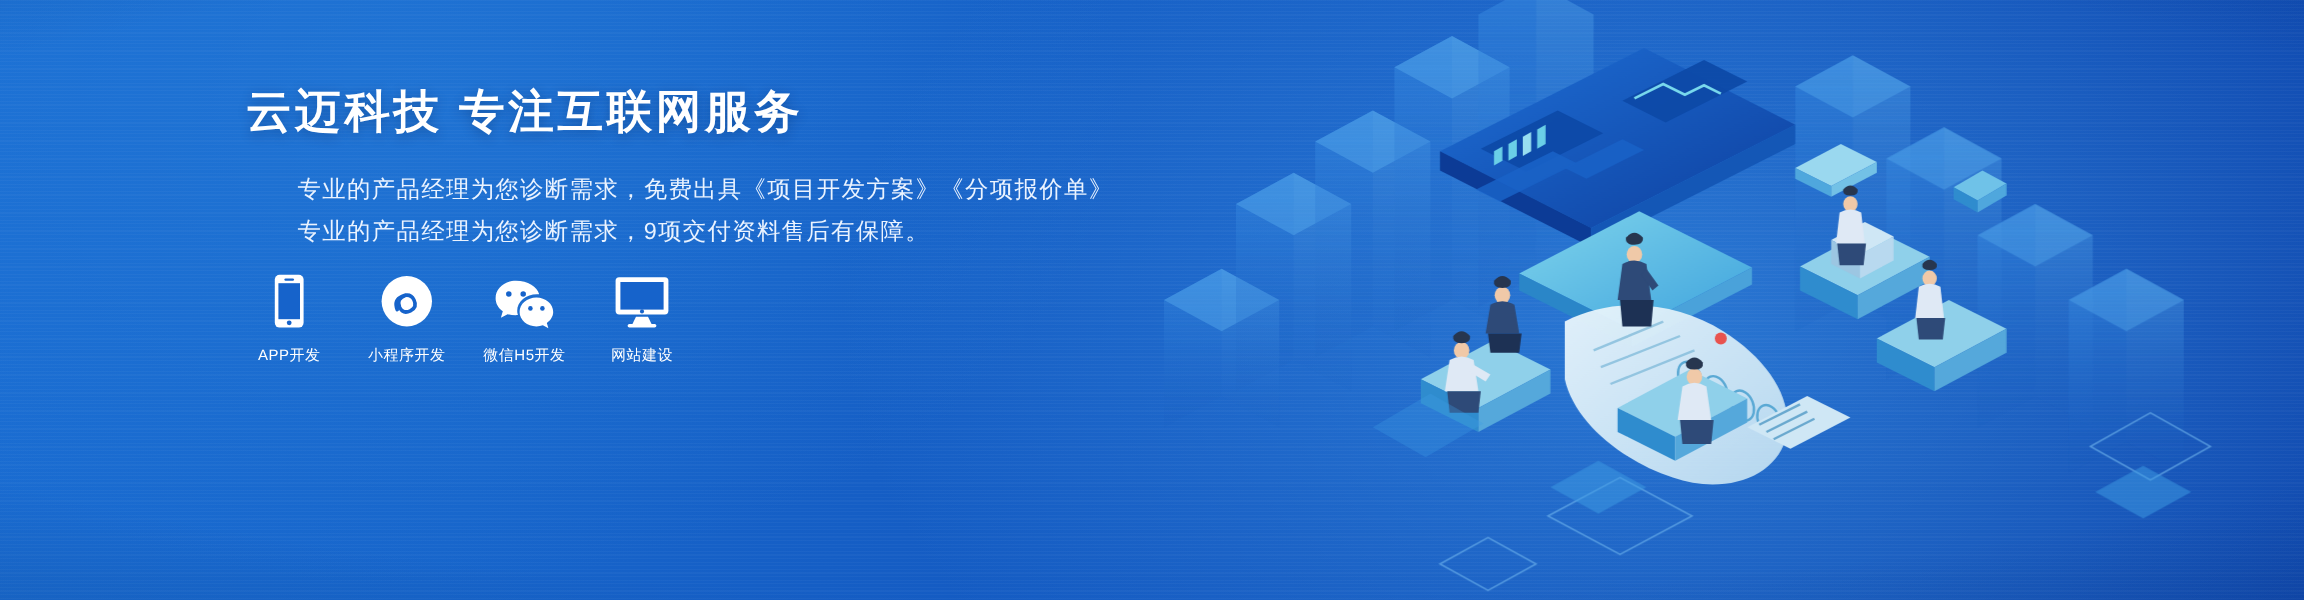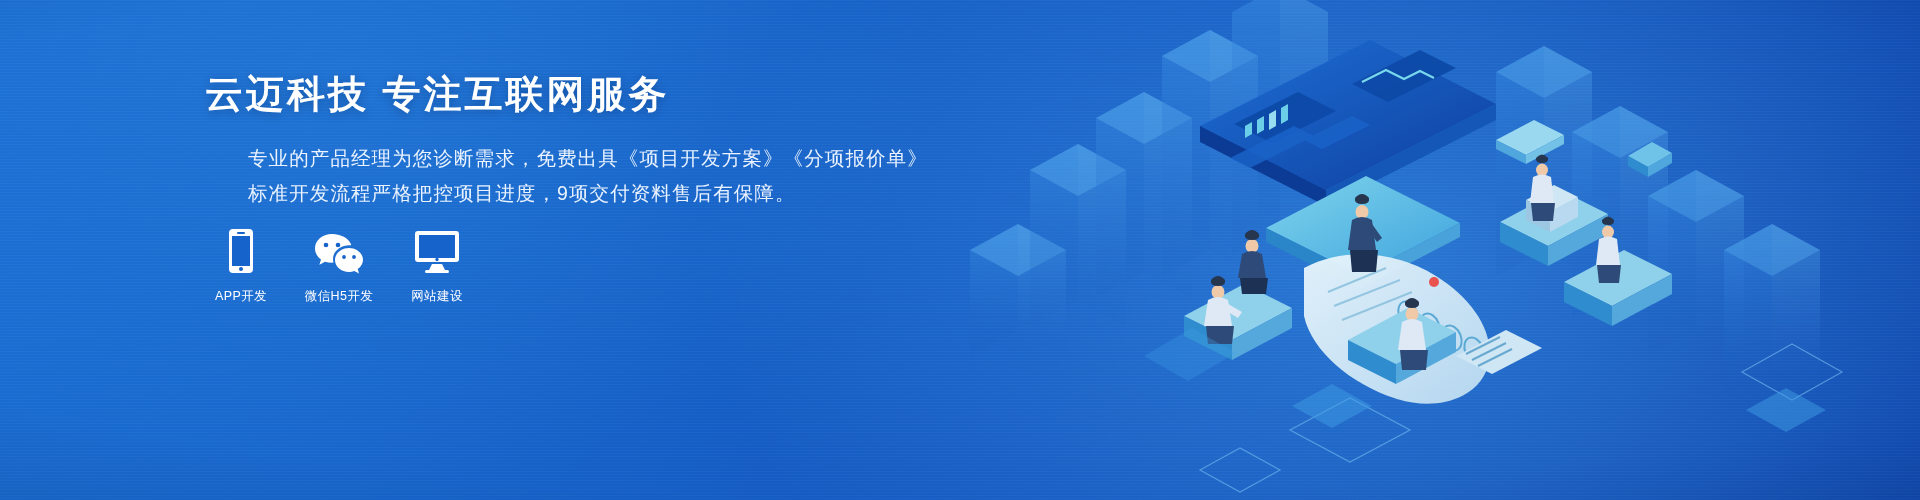--- a/index.html
+++ b/index.html
@@ -300,38 +300,47 @@
       <g opacity=".9">
         <path d="M244 356 L292 328 L336 353 L288 381 Z" fill="#3f9ee6" opacity=".35"></path>
       </g>
     </svg>
   </div>
 
   <div class="copy">
     <div class="headline">云迈科技 专注互联网服务</div>
     <div class="sub">
       <span>专业的产品经理为您诊断需求，免费出具《项目开发方案》《分项报价单》</span>
-      <span>标准开发流程严格把控项目进度，9项交付资料售后有保障。</span>
+      <span>专业的产品经理为您诊断需求，9项交付资料售后有保障。</span>
     </div>
   </div>
 
   <div class="services">
 
     <div class="svc">
       <div class="svc-ico">
         <svg width="30" height="46" viewBox="0 0 30 46">
           <rect x="3" y="1" width="24" height="44" rx="4" fill="#fff"></rect>
           <rect x="6" y="8" width="18" height="30" fill="#1663cb"></rect>
           <rect x="11" y="4" width="8" height="2" rx="1" fill="#1663cb"></rect>
           <circle cx="15" cy="41" r="2" fill="#1663cb"></circle>
         </svg>
       </div>
       <div class="svc-label">APP开发</div>
     </div>
 
+    <div class="svc">
+      <div class="svc-ico">
+        <svg width="44" height="46" viewBox="0 0 44 46">
+          <circle cx="22" cy="23" r="21" fill="#fff"></circle>
+          <path d="M14 30 q-3 -8 4 -11 q7 -3 10 3 q3 6 -3 9 q-6 3 -9 -3 q-3 -7 5 -10" fill="none" stroke="#1663cb" stroke-width="3" stroke-linecap="round"></path>
+        </svg>
+      </div>
+      <div class="svc-label">小程序开发</div>
+    </div>
 
     <div class="svc">
       <div class="svc-ico">
         <svg width="52" height="46" viewBox="0 0 52 46">
           <path d="M19 6 C9 6 2 12.5 2 20.5 c0 4.4 2.3 8.3 6 10.9 l-1.6 5.3 5.6 -2.9
                    c2.1 .6 4.4 .9 6.8 .9 .6 0 1.2 0 1.8 -.1 -.4 -1.2 -.6 -2.4 -.6 -3.7
                    0 -7.6 7.4 -13.7 16.5 -13.7 .6 0 1.2 0 1.8 .1 C36.8 11 28.8 6 19 6 Z" fill="#fff"></path>
           <circle cx="13" cy="17" r="2.3" fill="#1663cb"></circle>
           <circle cx="25" cy="17" r="2.3" fill="#1663cb"></circle>
           <path d="M50 32 c0 -6.6 -6.3 -12 -14 -12 s-14 5.4 -14 12 c0 6.6 6.3 12 14 12

